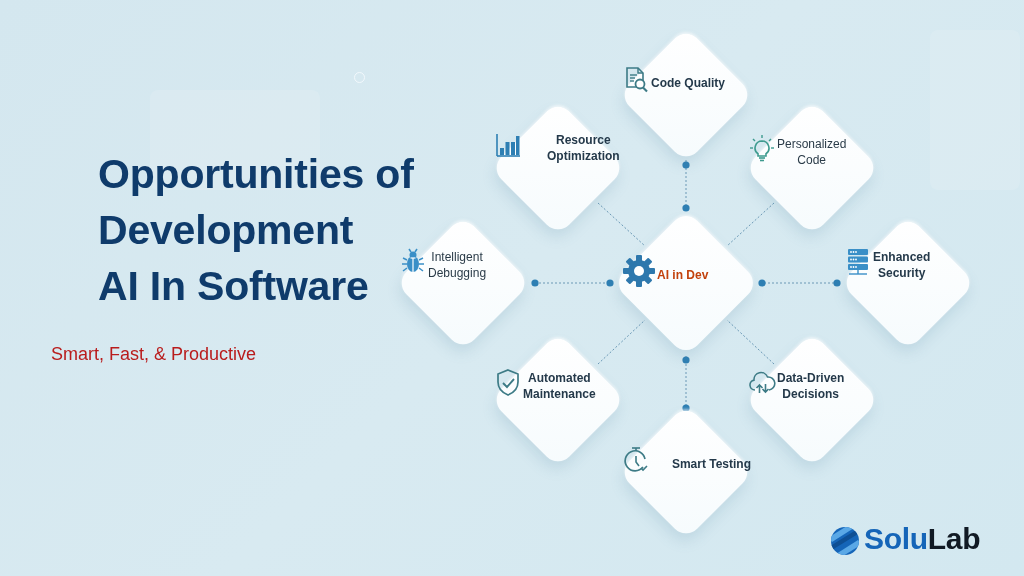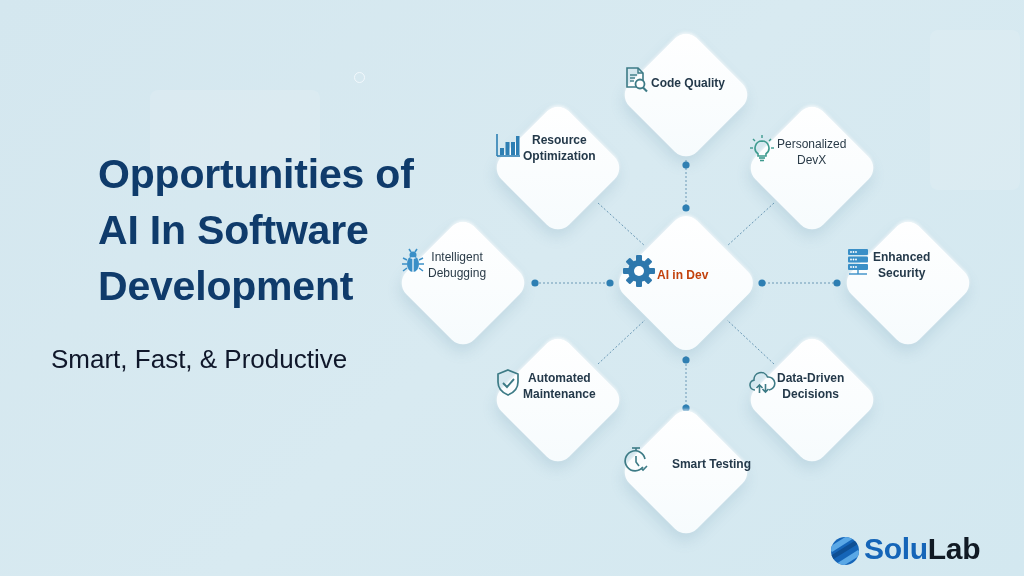--- a/index.html
+++ b/index.html
@@ -10,21 +10,21 @@
   }
   .bg-deco { position:absolute; border-radius:8px; background:rgba(255,255,255,0.12); }
   .title {
     position:absolute; left:50px; top:146px; margin:0;
     font-family:"Liberation Sans", sans-serif; font-weight:700;
     font-size:41px; line-height:56px; color:#0f3b6b; letter-spacing:-0.2px;
   }
   .title span { display:block;margin-left:48px; }
   .subtitle {
     position:absolute; left:51px; top:344px;
-    font-size:26px; color:#0f172a; font-family:"Liberation Sans", sans-serif;
+    font-size:18px; color:#b91c1c; font-family:"Liberation Sans", sans-serif;
   }
   .ring {
     position:absolute; left:354px; top:72px; width:9px; height:9px;
     border:1.5px solid #f4fafd; border-radius:50%; opacity:0.9;
   }
   svg.links { position:absolute; left:0; top:0; }
   .node { position:absolute; width:0; height:0; }
   .diamond {
     position:absolute; width:96px; height:96px; left:-48px; top:-48px;
     background:linear-gradient(135deg,#ffffff 0%,#f6fbfd 100%);
@@ -41,33 +41,33 @@
     line-height:16px; color:#24394a; white-space:pre-line;
   }
   .center .node-label { font-size:12px; color:#c2410c; }
   .center .node-icon { width:36px; height:36px; margin-bottom:8px; }
   .logo {
     position:absolute; left:830px; top:522px; display:flex; align-items:flex-end;
   }
   .logo-mark { width:30px; height:30px; margin-right:4px; }
   .logo-text { font-family:"Liberation Sans", sans-serif; font-size:30px; font-weight:700; letter-spacing:-0.3px; line-height:34px; }
   .logo-solu { color:#1565b8; }
-  .logo-lab { color:#111a24;margin-top:10px; }
+  .logo-lab { color:#111a24; }
 </style>
 </head>
 <body>
 
 <div class="bg-deco" style="left:150px;top:90px;width:170px;height:100px;"></div>
 <div class="bg-deco" style="left:930px;top:30px;width:90px;height:160px;"></div>
 <div class="ring"></div>
 
 <h1 class="title">
   <span>Opportunities of</span>
+  <span>Development</span>
   <span>AI In Software</span>
-  <span>Development</span>
 </h1>
 <div class="subtitle">Smart, Fast, &amp; Productive</div>
 
 <svg class="links" width="1024" height="576">
   <g stroke="#6a98b5" stroke-width="1" stroke-dasharray="2,2" fill="none">
     <line x1="686" y1="160" x2="686" y2="212"></line>
     <line x1="686" y1="356" x2="686" y2="410"></line>
     <line x1="535" y1="283" x2="612" y2="283"></line>
     <line x1="760" y1="283" x2="838" y2="283"></line>
     <line x1="598" y1="203" x2="645" y2="246"></line>
@@ -98,21 +98,21 @@
       <line x1="9" y1="16" x2="13" y2="16" stroke="#3d7b86" stroke-width="1.4"></line>
       <circle cx="19" cy="19" r="4.5" fill="#fff" stroke="#3d7b86" stroke-width="1.8"></circle>
       <line x1="22" y1="22.5" x2="26" y2="26.5" stroke="#3d7b86" stroke-width="2.2"></line>
     </svg>
     <div class="node-label">Code Quality</div>
   </div>
 </div>
 
 <div class="node" style="left:558px;top:168px;">
   <div class="diamond"></div>
-  <div class="node-content" style="top:-38px;">
+  <div class="node-content" style="top:-38px;gap:24px;">
     <svg class="node-icon" viewBox="0 0 30 30">
       <line x1="4" y1="4" x2="4" y2="26" stroke="#2e7fb3" stroke-width="1.6"></line>
       <line x1="4" y1="26" x2="27" y2="26" stroke="#2e7fb3" stroke-width="1.6"></line>
       <rect x="7" y="18" width="4" height="7" fill="#2e7fb3"></rect>
       <rect x="12.5" y="12" width="4" height="13" fill="#2e7fb3"></rect>
       <rect x="18" y="12" width="4" height="13" fill="#2e7fb3"></rect>
       <rect x="23" y="6" width="3.5" height="19" fill="#2e7fb3"></rect>
     </svg>
     <div class="node-label">Resource
 Optimization</div>
@@ -126,21 +126,21 @@
       <path d="M15 7a7 7 0 0 0-4 12.7V22h8v-2.3A7 7 0 0 0 15 7z" fill="none" stroke="#3d9a8e" stroke-width="1.6"></path>
       <line x1="12" y1="24" x2="18" y2="24" stroke="#3d9a8e" stroke-width="1.6"></line>
       <line x1="13" y1="26.5" x2="17" y2="26.5" stroke="#3d9a8e" stroke-width="1.6"></line>
       <line x1="15" y1="1" x2="15" y2="4" stroke="#3d9a8e" stroke-width="1.4"></line>
       <line x1="6" y1="5" x2="8" y2="7" stroke="#3d9a8e" stroke-width="1.4"></line>
       <line x1="24" y1="5" x2="22" y2="7" stroke="#3d9a8e" stroke-width="1.4"></line>
       <line x1="3" y1="14" x2="6" y2="14" stroke="#3d9a8e" stroke-width="1.4"></line>
       <line x1="24" y1="14" x2="27" y2="14" stroke="#3d9a8e" stroke-width="1.4"></line>
     </svg>
     <div class="node-label" style="font-weight:400;color:#2a3b48;">Personalized
-DevX</div>
+Code</div>
   </div>
 </div>
 
 <div class="node" style="left:463px;top:283px;">
   <div class="diamond"></div>
   <div class="node-content" style="top:-36px;">
     <svg class="node-icon" viewBox="0 0 30 30">
       <ellipse cx="15" cy="17" rx="6" ry="8" fill="#3a8fc7"></ellipse>
       <circle cx="15" cy="8" r="3.5" fill="#3a8fc7"></circle>
       <line x1="15" y1="11" x2="15" y2="25" stroke="#fff" stroke-width="1.2"></line>

